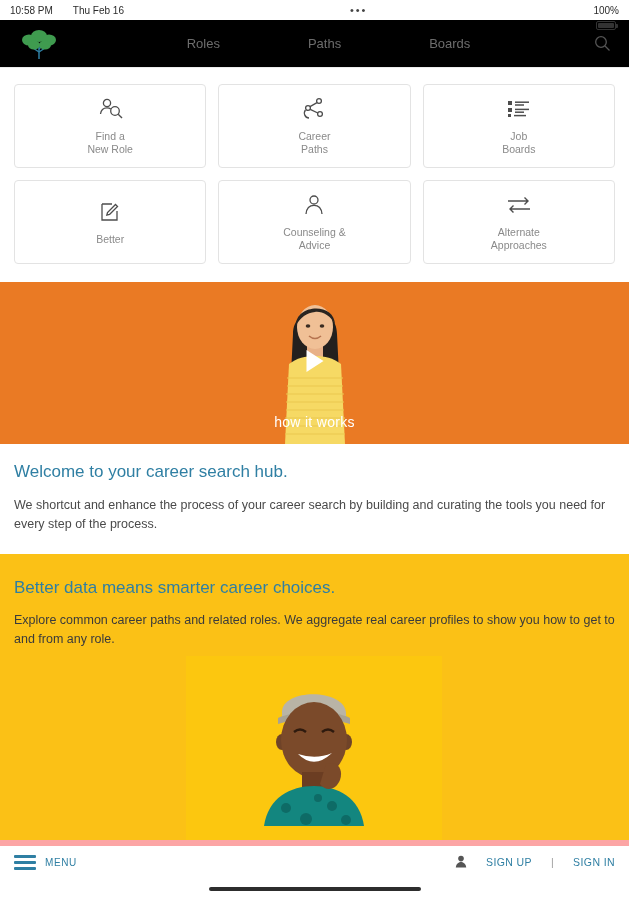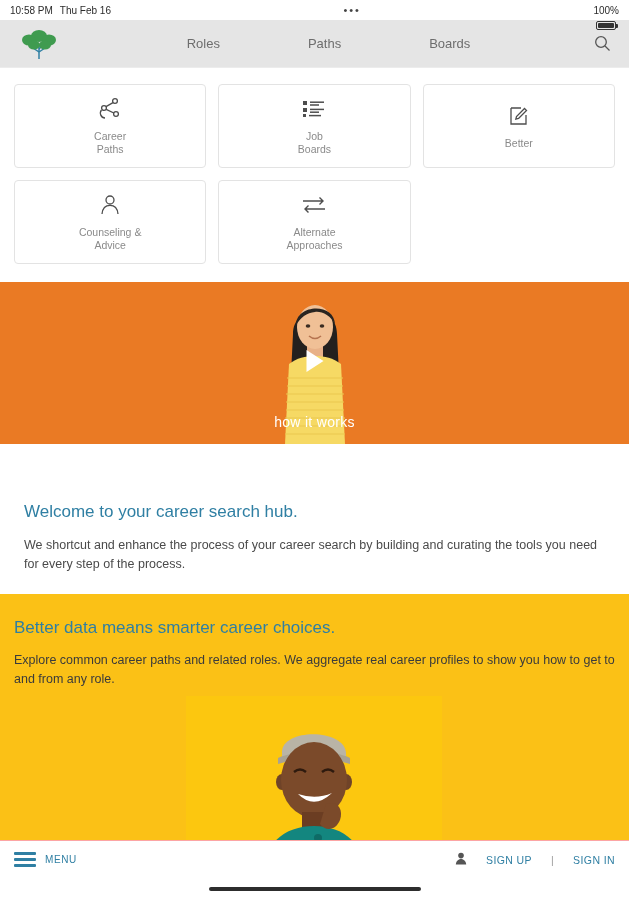--- a/index.html
+++ b/index.html
@@ -21,21 +21,21 @@
   .statusbar {
     height: 20px;
     flex: 0 0 20px;
     display: flex;
     align-items: center;
     padding: 0 10px;
     font-size: 10px;
     color: #2b2b2b;
     background: #ffffff;
   }
-  .statusbar .left { display: flex; gap: 7px; align-items: center; }
+  .statusbar .left { display: flex; gap: 20px; align-items: center; }
   .statusbar .center { flex: 1; display: flex; justify-content: center; align-items: center; }
   .statusbar .right { display: flex; gap: 5px; align-items: center; flex-direction: column; }
   .dots { letter-spacing: 2px; font-size: 11px; color: #444; }
   .wifi-icon svg { display: block; }
   .battery {
     width: 20px; height: 9px;
     border: 1px solid #333;
     border-radius: 2px;
     position: relative;
     display: inline-block;
@@ -57,21 +57,21 @@
   }
 
   
   .navbar {
     height: 48px;
     flex: 0 0 48px;
     display: flex;
     align-items: center;
     padding: 0 14px;
     border-bottom: 1px solid #ececec;
-    background: #e5e5e5;
+    background: #000000;
     gap: 46px;
   }
   .logo { width: 54px; height: 40px; display: flex; align-items: center; }
   .nav-links {
     flex: 1;
     display: flex;
     justify-content: center;
     gap: 88px;
     font-size: 13px;
     color: #6d6d6d;
@@ -140,22 +140,21 @@
     bottom: 14px;
     text-align: center;
     color: #ffffff;
     font-size: 14px;
     letter-spacing: .3px;
   }
 
   
   .sect-white {
     background: #ffffff;
-    padding: 18px 14px 20px 24px;
-    margin-top: 40px;
+    padding: 18px 14px 20px 14px;
   }
   .sect-white h2 {
     font-size: 17px;
     font-weight: 400;
     color: #2f7fa3;
     margin-bottom: 14px;
   }
   .sect-white p {
     font-size: 12.5px;
     line-height: 19px;
@@ -190,21 +189,21 @@
     bottom: 0;
     background: #fcc70f;
     overflow: hidden;
   }
 
   
   .footer {
     height: 38px;
     flex: 0 0 38px;
     background: #ffffff;
-    border-top: 1px solid #fca5a5;
+    border-top: 6px solid #fca5a5;
     display: flex;
     align-items: center;
     padding: 0 14px;
     justify-content: space-between;
   }
   .menu-group { display: flex; align-items: center; gap: 9px; cursor: pointer; }
   .hamburger { display: flex; flex-direction: column; gap: 3px; }
   .hamburger i { display: block; width: 22px; height: 3px; background: #2f7fa3; border-radius: 1px; }
   .menu-label { font-size: 10px; color: #2f7fa3; letter-spacing: .6px; }
   .auth-group { display: flex; align-items: center; gap: 7px; font-size: 10.5px; color: #2f7fa3; letter-spacing: .4px; }
@@ -281,20 +280,32 @@
     <div class="search-btn">
       <svg width="17" height="17" viewBox="0 0 17 17">
         <circle cx="7" cy="7" r="5.3" stroke="#555" stroke-width="1.3" fill="none"></circle>
         <line x1="11" y1="11" x2="15.5" y2="15.5" stroke="#555" stroke-width="1.3"></line>
       </svg>
     </div>
   </div>
 
   <div class="tiles">
 
+    <div class="tile">
+      <div class="ticon">
+        <svg width="28" height="24" viewBox="0 0 28 24">
+          <circle cx="11" cy="6" r="3.6" stroke="#4d4d4d" stroke-width="1.3" fill="none"></circle>
+          <path d="M4.5 17 C5 12.6 8 10.8 11 10.8 C12.4 10.8 13.7 11.2 14.8 12" stroke="#4d4d4d" stroke-width="1.3" fill="none"></path>
+          <circle cx="19" cy="14" r="4.3" stroke="#4d4d4d" stroke-width="1.3" fill="none"></circle>
+          <line x1="22.2" y1="17.3" x2="26" y2="21" stroke="#4d4d4d" stroke-width="1.4"></line>
+        </svg>
+      </div>
+      <div class="tlabel">Find a
+New Role</div>
+    </div>
 
     <div class="tile">
       <div class="ticon">
         <svg width="26" height="24" viewBox="0 0 26 24">
           <circle cx="18" cy="4" r="2.4" stroke="#4d4d4d" stroke-width="1.3" fill="none"></circle>
           <circle cx="7" cy="11" r="2.4" stroke="#4d4d4d" stroke-width="1.3" fill="none"></circle>
           <circle cx="19" cy="17" r="2.4" stroke="#4d4d4d" stroke-width="1.3" fill="none"></circle>
           <path d="M16 5.6 L9 9.6" stroke="#4d4d4d" stroke-width="1.3" fill="none"></path>
           <path d="M9.2 12.3 L16.8 16" stroke="#4d4d4d" stroke-width="1.3" fill="none"></path>
           <path d="M4.5 13 C2 16 4 21 8 21" stroke="#4d4d4d" stroke-width="1.3" fill="none"></path>

